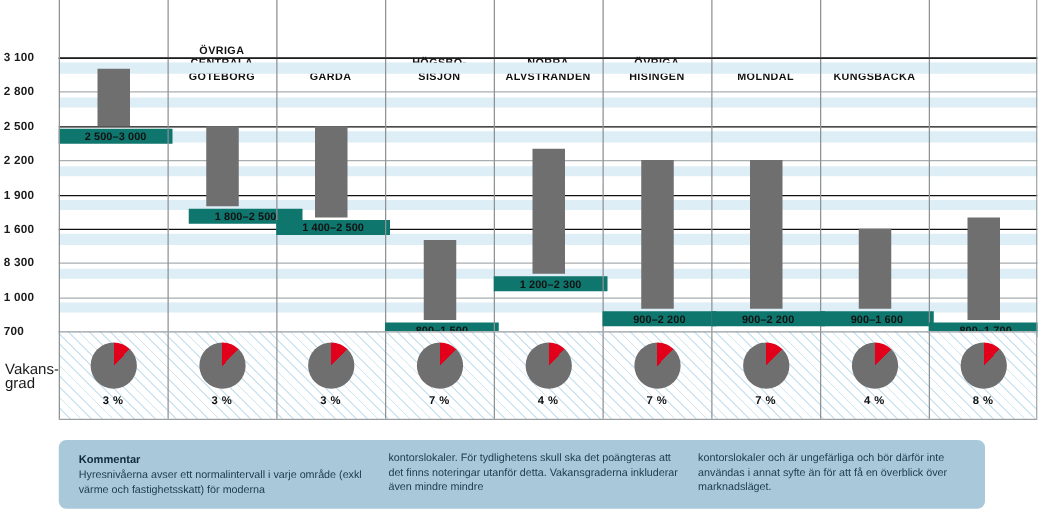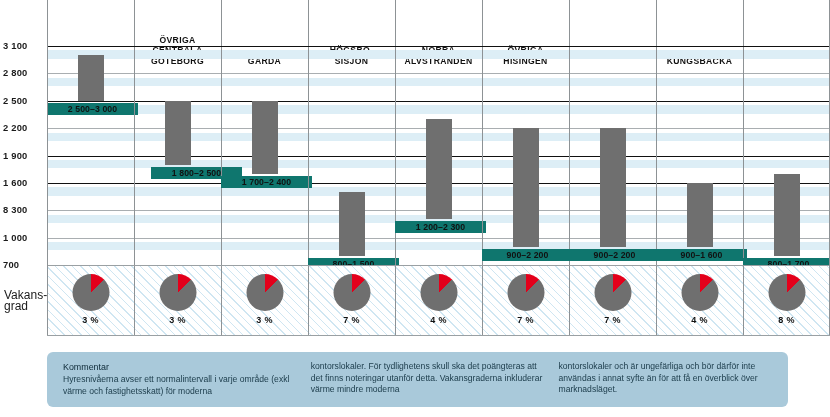--- a/index.html
+++ b/index.html
@@ -77,21 +77,21 @@
   
   .comment{
     position:absolute;left:47px;top:352px;width:741px;height:55px;
     background:#a9c9da;border-radius:6px;box-sizing:border-box;
     padding:9px 14px 8px 16px;display:flex;gap:0;
   }
   .ccol{box-sizing:border-box;padding-right:14px;}
   .ccol.c1{width:258px;}
   .ccol.c2{width:258px;}
   .ccol.c3{width:225px;padding-right:0;}
-  .ctitle{font-size:8.9px;font-weight:400;color:#0e2a38;line-height:12px;margin-bottom:1px;}
+  .ctitle{font-size:8.9px;font-weight:700;color:#0e2a38;line-height:12px;margin-bottom:1px;}
   .ctext{font-size:8.6px;font-weight:400;color:#20404f;line-height:11.6px;}
 </style>
 </head>
 <body>
 
 <div id="root">
 
   <div id="ylabels">
       <div class="ylab" style="top: -6px;">3 100</div>
       <div class="ylab" style="top: 21.375px;">2 800</div>
@@ -126,20 +126,23 @@
       </div>
       <div class="vsep" style="left: 261px; height: 46px;"></div>
       <div class="col-head" style="left: 348px; width: 87px;">
         <span>NORRA<br>ÄLVSTRANDEN</span>
       </div>
       <div class="vsep" style="left: 348px; height: 46px;"></div>
       <div class="col-head" style="left: 435px; width: 87px;">
         <span>ÖVRIGA<br>HISINGEN</span>
       </div>
       <div class="vsep" style="left: 435px; height: 46px;"></div>
+      <div class="col-head" style="left: 522px; width: 87px;">
+        <span>MÖLNDAL</span>
+      </div>
       <div class="vsep" style="left: 522px; height: 46px;"></div>
       <div class="col-head" style="left: 609px; width: 87px;">
         <span>KUNGSBACKA</span>
       </div>
       <div class="vsep" style="left: 609px; height: 46px;"></div>
       <div class="vsep" style="left: 696px; height: 46px;"></div>
     </div>
 
   <div class="plot-band" id="plotband">
       <div class="stripe" style="top: 4.38px; height: 8.48625px;"></div>
@@ -159,21 +162,21 @@
       <div class="gridline" style="top: 164.25px;"></div>
       <div class="gridline" style="top: 191.625px;"></div>
       <div class="gridline" style="top: 219px;"></div>
       <div class="bar" style="left: 30.5px; width: 26px; top: 9.125px; height: 45.625px; background: rgb(111, 111, 111);"></div>
       <div class="rangelab" style="left: 0px; width: 87px; top: 56.75px;">2 500–3 000</div>
       <div class="vsep" style="left: 87px; height: 219px;"></div>
       <div class="bar" style="left: 117.5px; width: 26px; top: 54.75px; height: 63.875px; background: rgb(111, 111, 111);"></div>
       <div class="rangelab" style="left: 104px; width: 87px; top: 120.625px;">1 800–2 500</div>
       <div class="vsep" style="left: 174px; height: 219px;"></div>
       <div class="bar" style="left: 204.5px; width: 26px; top: 54.75px; height: 73px; background: rgb(111, 111, 111);"></div>
-      <div class="rangelab" style="left: 174px; width: 87px; top: 129.75px;">1 700–2 400</div>
+      <div class="rangelab" style="left: 174px; width: 87px; top: 129.75px;">1 400–2 500</div>
       <div class="vsep" style="left: 261px; height: 219px;"></div>
       <div class="bar" style="left: 291.5px; width: 26px; top: 146px; height: 63.875px; background: rgb(111, 111, 111);"></div>
       <div class="rangelab" style="left: 261px; width: 87px; top: 211.875px;">800–1 500</div>
       <div class="vsep" style="left: 348px; height: 219px;"></div>
       <div class="bar" style="left: 378.5px; width: 26px; top: 73px; height: 100.375px; background: rgb(111, 111, 111);"></div>
       <div class="rangelab" style="left: 348px; width: 87px; top: 175.375px;">1 200–2 300</div>
       <div class="vsep" style="left: 435px; height: 219px;"></div>
       <div class="bar" style="left: 465.5px; width: 26px; top: 82.125px; height: 118.625px; background: rgb(111, 111, 111);"></div>
       <div class="rangelab" style="left: 435px; width: 87px; top: 202.75px;">900–2 200</div>
       <div class="vsep" style="left: 522px; height: 219px;"></div>
@@ -234,21 +237,21 @@
         <div class="pct">8 %</div>
       </div>
     </div>
 
   <div class="comment">
     <div class="ccol c1">
       <div class="ctitle">Kommentar</div>
       <div class="ctext">Hyresnivåerna avser ett normalintervall i varje område (exkl värme och fastighetsskatt) för moderna</div>
     </div>
     <div class="ccol c2">
-      <div class="ctext">kontorslokaler. För tydlighetens skull ska det poängteras att det finns noteringar utanför detta. Vakansgraderna inkluderar värme mindre moderna</div>
+      <div class="ctext">kontorslokaler. För tydlighetens skull ska det poängteras att det finns noteringar utanför detta. Vakansgraderna inkluderar även mindre mindre</div>
     </div>
     <div class="ccol c3">
       <div class="ctext">kontorslokaler och är ungefärliga och bör därför inte användas i annat syfte än för att få en överblick över marknadsläget.</div>
     </div>
   </div>
 
 <div class="frame-line" style="left: 47px; top: 46px; width: 783px; height: 1px; background: rgb(17, 17, 17);"></div>
     <div class="frame-line" style="left: 47px; top: 265px; width: 783px; height: 1px; background: rgb(154, 160, 163);"></div>
     <div class="frame-line" style="left: 47px; top: 335px; width: 783px; height: 1px; background: rgb(154, 160, 163);"></div>
     <div class="frame-line" style="left: 47px; top: 0px; width: 1px; height: 335px; background: rgb(141, 146, 149);"></div>

